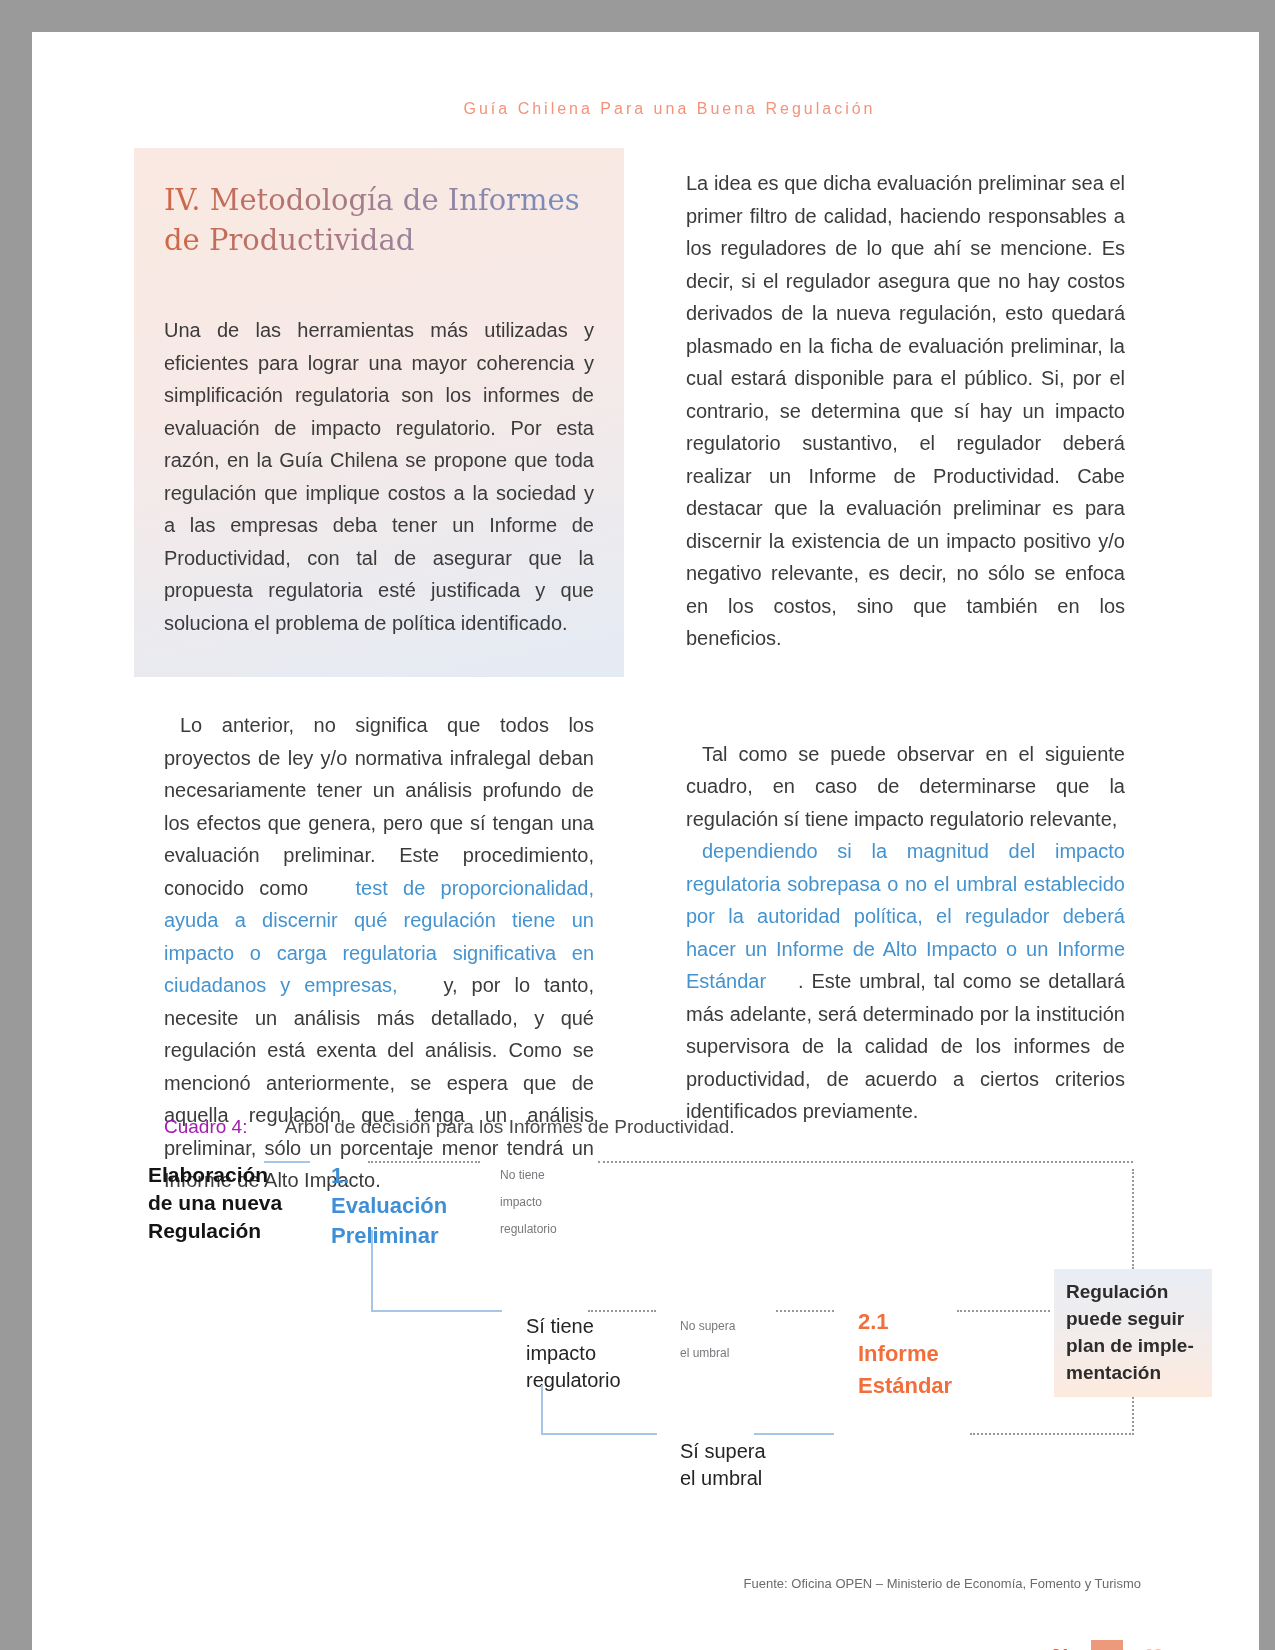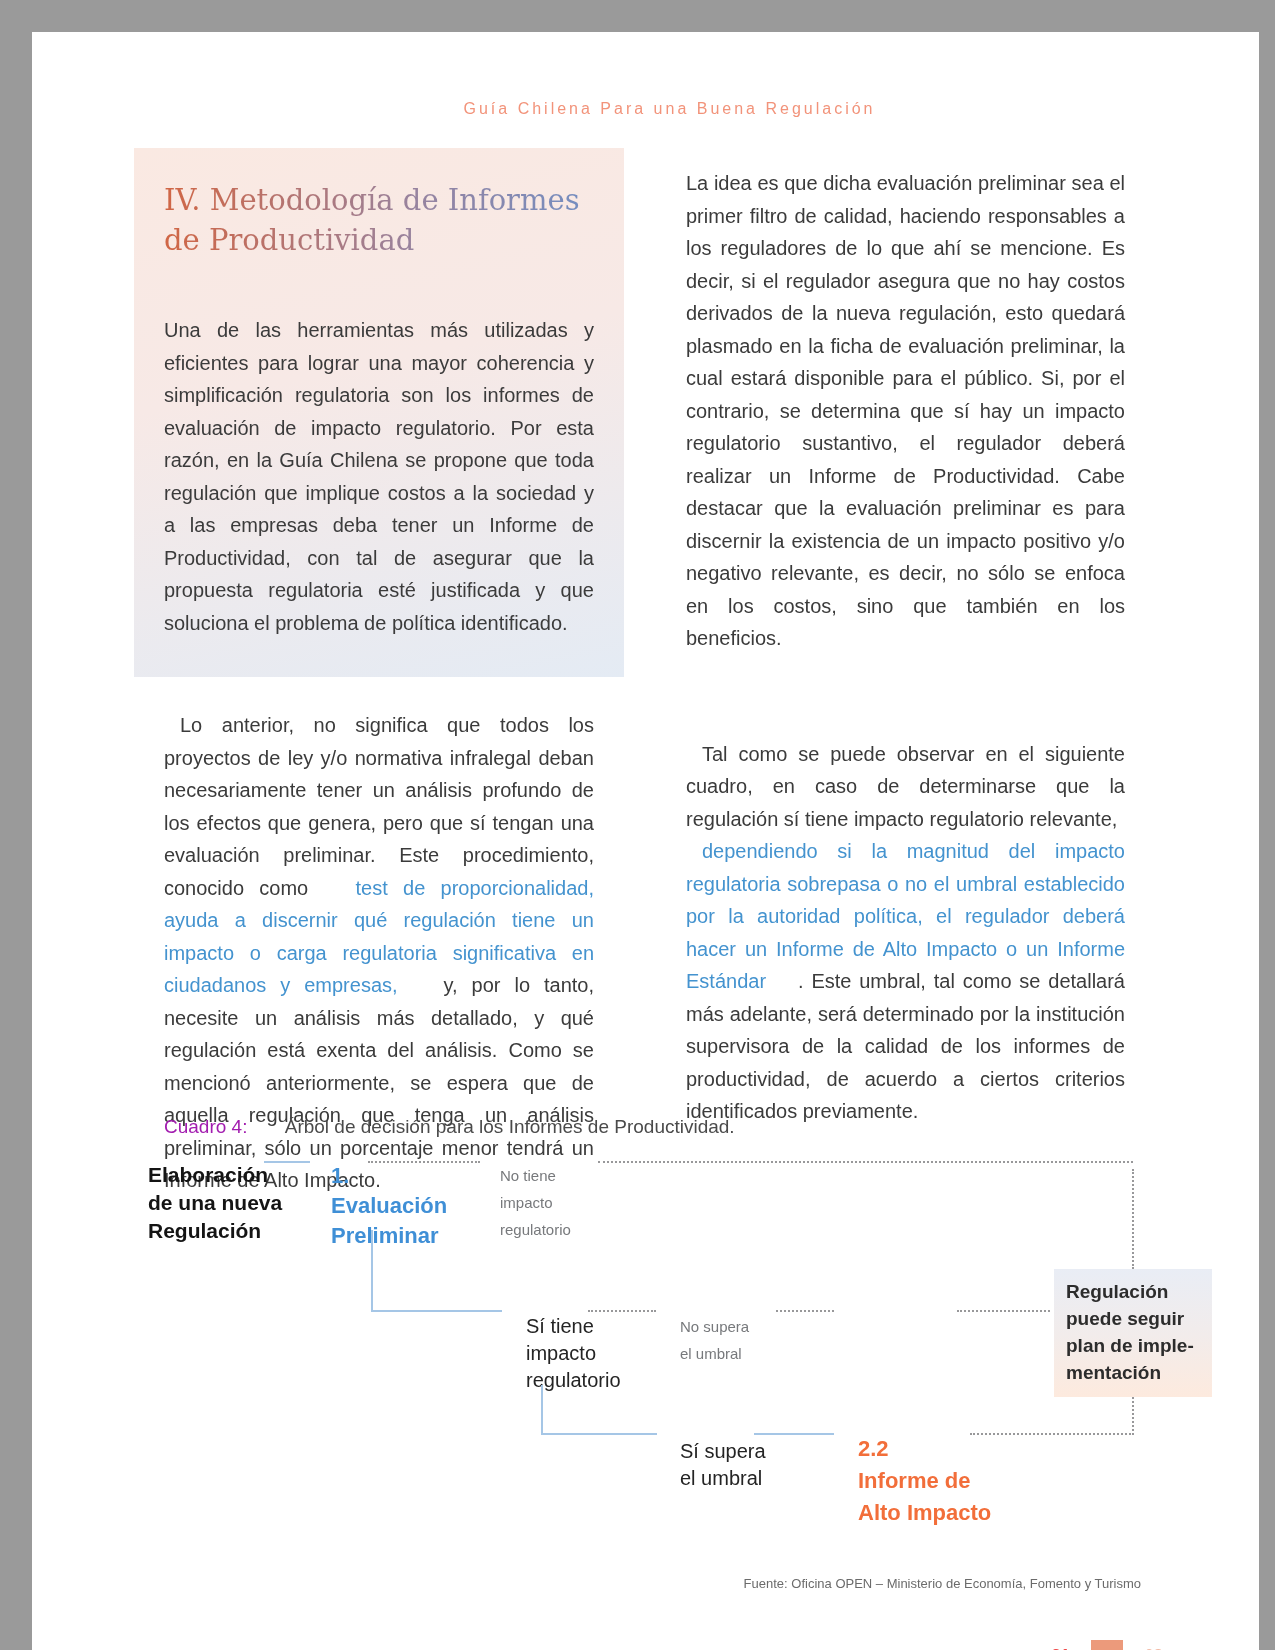--- a/index.html
+++ b/index.html
@@ -27,21 +27,21 @@
   .mt{margin-top:51px;}
   .blue{color:#4493cf;}
 
   .caption{position:absolute;left:100px;top:1068px;font-size:19px;color:#4a4a4a;}
   .caption .label{color:#a21caf;}
 
   .diagram{position:absolute;left:0;top:1105px;width:1088px;height:420px;}
   .node{position:absolute;white-space:pre-line;}
   .n-start{left:100px;top:8px;font-size:21px;line-height:28px;font-weight:700;color:#141414;}
   .n-step1{left:283px;top:8px;font-size:22px;line-height:30px;font-weight:700;color:#3f8fd6;}
-  .n-gray{font-size:15px;line-height:27px;color:#77797c;}
+  .n-gray{font-size:12px;line-height:27px;color:#77797c;}
   .n-dark{font-size:20px;line-height:27px;color:#242424;}
   .n-noimpact{left:452px;top:9px;}
   .n-yesimpact{left:478px;top:160px;}
   .n-notexceed{left:632px;top:160px;}
   .n-exceed{left:632px;top:285px;}
   .n-orange{font-size:22px;line-height:32px;font-weight:700;color:#f26e3a;}
   .n-std{left:810px;top:153px;}
   .n-high{left:810px;top:280px;}
   .outcome{position:absolute;left:1022px;top:132px;width:158px;height:128px;padding:9px 12px;
            background:linear-gradient(180deg,#e9edf5 0%,#f2eceb 52%,#fdeade 100%);
@@ -95,23 +95,23 @@
     <div class="node n-gray n-noimpact">No tiene
 impacto
 regulatorio</div>
     <div class="node n-dark n-yesimpact">Sí tiene
 impacto
 regulatorio</div>
     <div class="node n-gray n-notexceed">No supera
 el umbral</div>
     <div class="node n-dark n-exceed">Sí supera
 el umbral</div>
-    <div class="node n-orange n-high">2.2
-Informe de
-Alto Impacto</div>
+    <div class="node n-orange n-std">2.1
+Informe
+Estándar</div>
     <div class="outcome">Regulación
 puede seguir
 plan de imple-
 mentación</div>
 
     <div class="hline" style="left:232px;top:24px;width:46px;"></div>
     <div class="hline dot" style="left:336px;top:24px;width:112px;"></div>
     <div class="hline dot" style="left:566px;top:24px;width:535px;"></div>
     <div class="vline dot" style="left:1100px;top:32px;height:100px;"></div>
 

